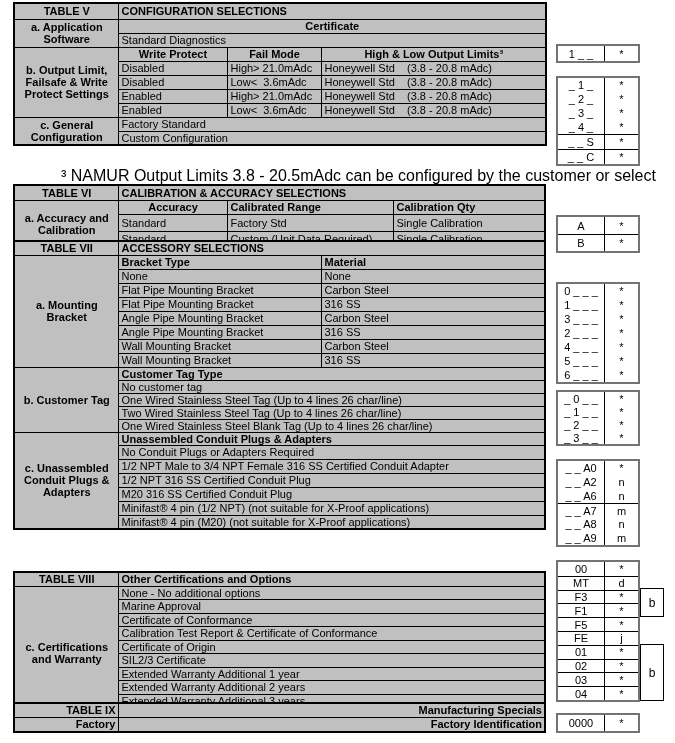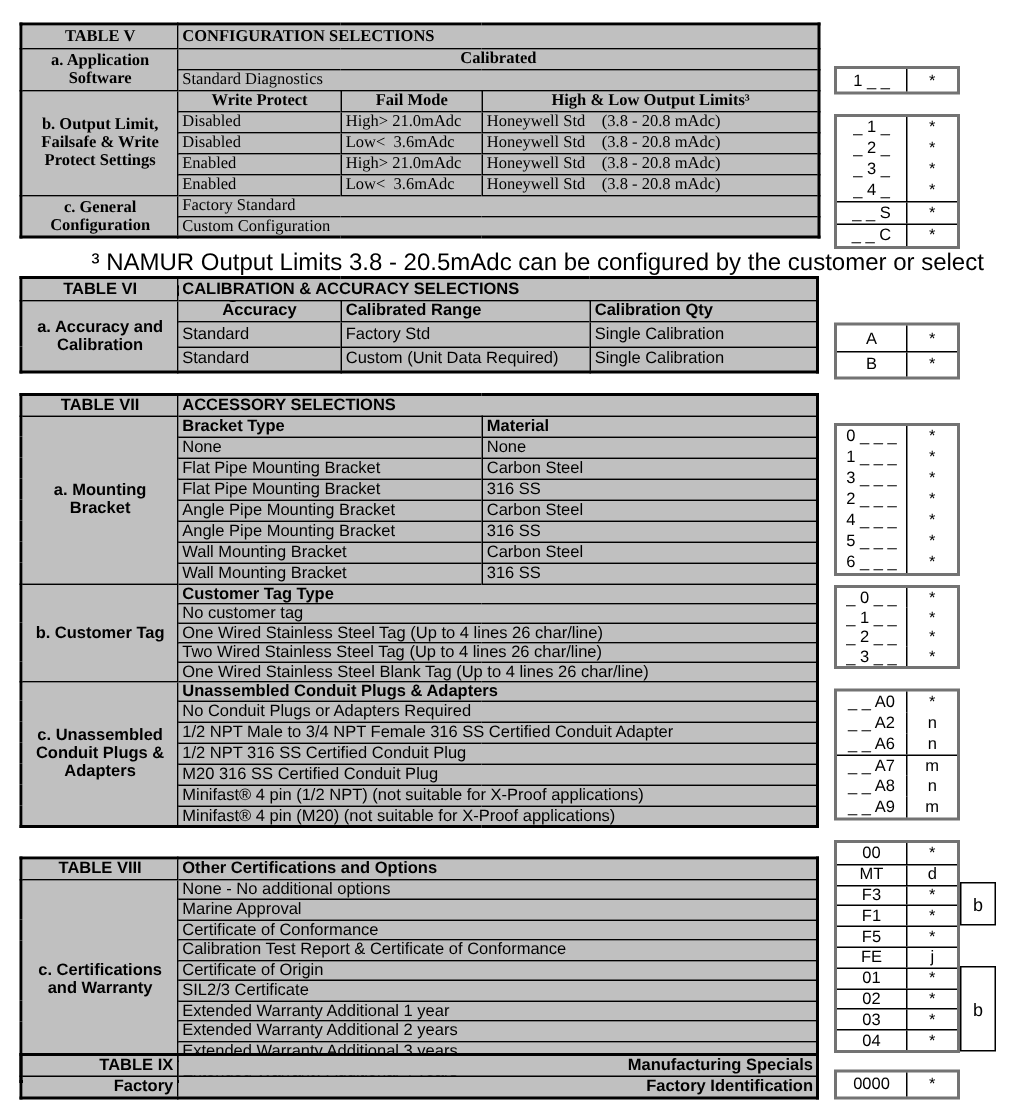--- a/index.html
+++ b/index.html
@@ -48,35 +48,35 @@
   .cb16 .crow { height:16px; }
 
   .bbox { position:absolute; left:640px; width:24px; border:1px solid #000; background:#fff;
           display:flex; align-items:center; justify-content:center; font-size:12px; color:#000; }
 </style>
 </head>
 <body>
 
 <div id="page">
 
-  <table class="t tv" style="top:15px; width:532px;font-family:Liberation Serif, serif;">
+  <table class="t tv" style="top:2px; width:532px;">
     <colgroup>
         <col style="width:104px">
         <col style="width:109px">
         <col style="width:94px">
         <col style="width:225px">
       </colgroup>
     <tbody>
       <tr class="hd">
         <td class="cy ttl">TABLE V</td>
         <td class="cy" colspan="3">CONFIGURATION SELECTIONS</td>
       </tr>
       <tr>
         <td class="lbl" rowspan="2">a. Application Software</td>
-        <td class="ctr" colspan="3">Calibrated</td>
+        <td class="ctr" colspan="3">Certificate</td>
       </tr>
       <tr>
         <td colspan="3">Standard Diagnostics</td>
       </tr>
       <tr>
         <td class="lbl thick" rowspan="5">b. Output Limit, Failsafe &amp; Write Protect Settings</td>
         <td class="ctr thick">Write Protect</td>
         <td class="ctr thick">Fail Mode</td>
         <td class="ctr thick">High &amp; Low Output Limits³</td>
       </tr>
@@ -136,21 +136,21 @@
         <td>Single Calibration</td>
       </tr>
       <tr>
         <td>Standard</td>
         <td>Custom (Unit Data Required)</td>
         <td>Single Calibration</td>
       </tr>
     </tbody>
   </table>
 
-  <table class="t tvii" style="top:262px; width:532px;">
+  <table class="t tvii" style="top:240px; width:532px;">
     <colgroup>
         <col style="width:104px">
         <col style="width:203px">
         <col style="width:224px">
       </colgroup>
     <tbody>
       <tr>
         <td class="cy ttl">TABLE VII</td>
         <td class="cy" colspan="2">ACCESSORY SELECTIONS</td>
       </tr>

